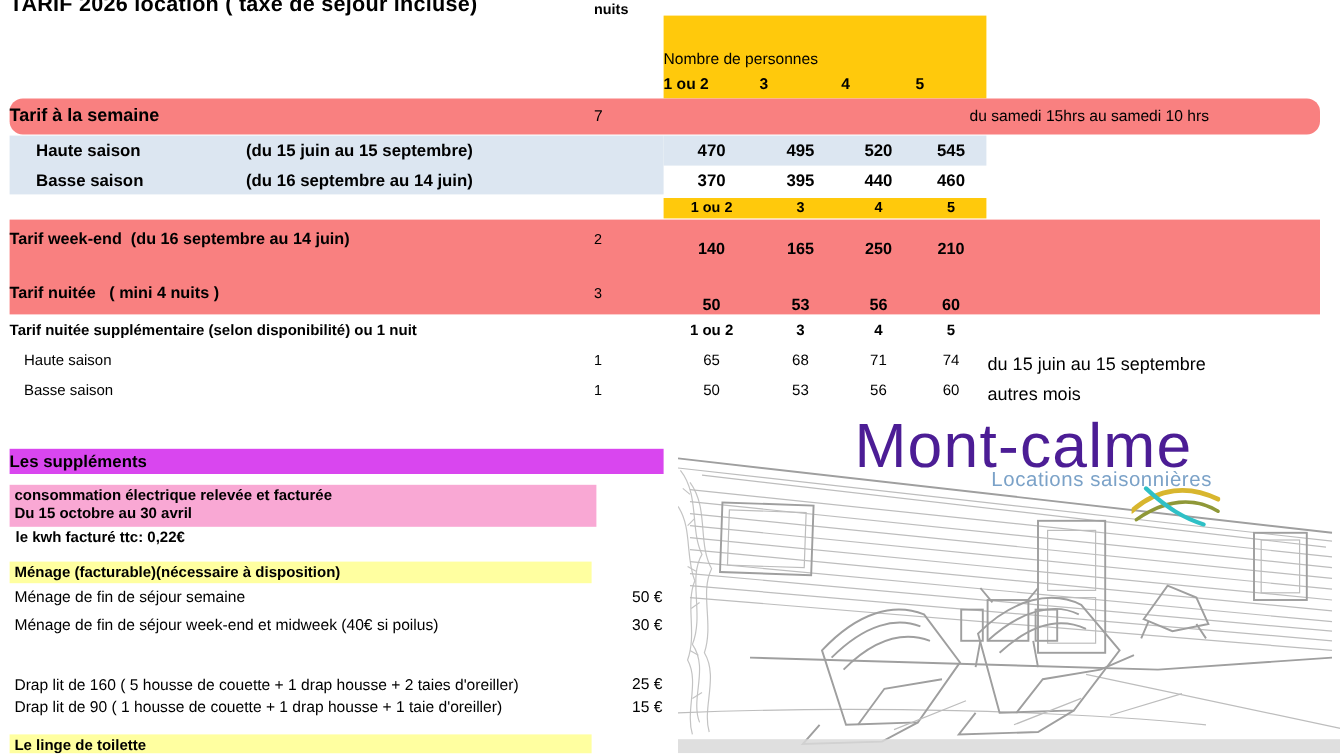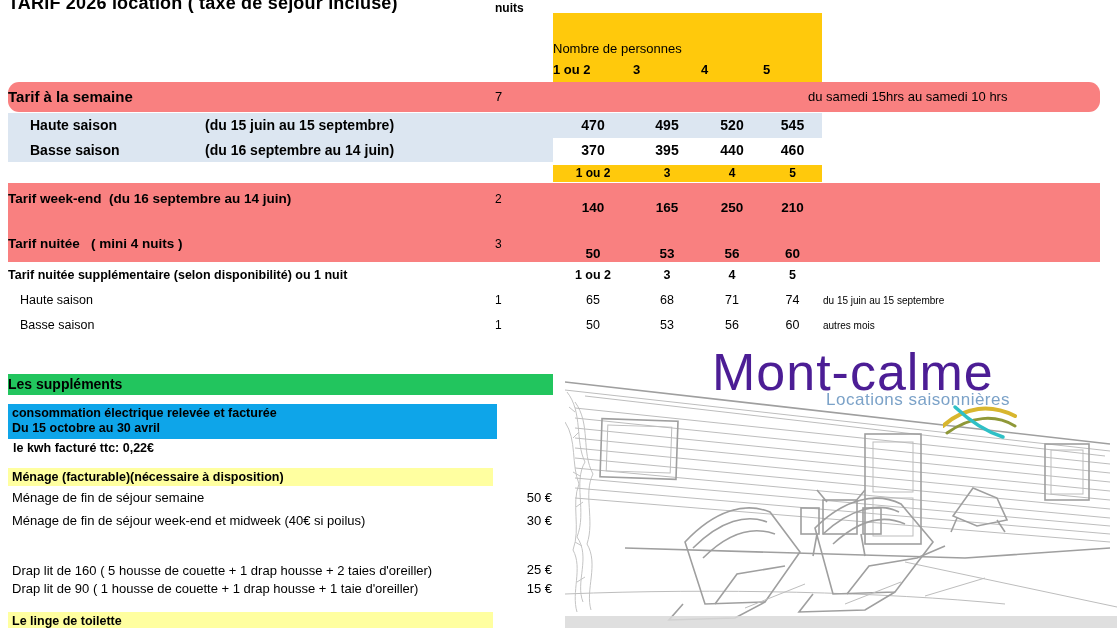--- a/index.html
+++ b/index.html
@@ -10,21 +10,21 @@
   .abs{position:absolute;}
   .b{font-weight:bold;}
   .ctr{text-align:left;}
   .rt{text-align:right;}
   
   .vals{position:absolute;left:553px;width:269px;display:grid;grid-template-columns:80px 68px 62px 59px;}
   .vals span{text-align:center;}
   .gold{background:#FFC90C;}
   .pink{background:#F98080;}
   .lblue{background:#DCE6F1;}
-  .fs11{font-size:10px;}
+  .fs11{font-size:15px;}
   .fs12{font-size:12px;}
   .fs125{font-size:12.5px;}
   .fs13{font-size:13px;}
   .fs135{font-size:13.5px;}
   .fs14{font-size:14px;}
   .fs15{font-size:15px;}
   .yellow-strip{background:#FFFFA0;}
   .sketch-line{stroke:#bdbdbd;fill:none;stroke-width:1;}
   .sketch-line2{stroke:#9f9f9f;fill:none;stroke-width:1.6;}
 </style>
@@ -134,23 +134,23 @@
   <div class="abs ctr fs125" style="left:20px;top:318px;width:460px;">Basse saison</div>
   <div class="abs ctr fs12" style="left:495px;top:318px;width:50px;">1</div>
   <div class="vals fs125" style="top:318px;">
     <span>50</span>
     <span>53</span>
     <span>56</span>
     <span>60</span>
   </div>
   <div class="abs fs11" style="left:823px;top:320px;">autres mois</div>
 
-  <div class="abs b ctr fs14" style="left:8px;top:374px;width:545px;height:21px;line-height:21px;background:#22c55e;">Les suppléments</div>
-
-  <div class="abs b fs125" style="left:8px;top:404px;width:485px;background:#0ea5e9;padding:2px 0 3px 4px;line-height:15px;">
+  <div class="abs b ctr fs14" style="left:8px;top:374px;width:545px;height:21px;line-height:21px;background:#d946ef;">Les suppléments</div>
+
+  <div class="abs b fs125" style="left:8px;top:404px;width:485px;background:#f9a8d4;padding:2px 0 3px 4px;line-height:15px;">
     <div>consommation électrique relevée et facturée</div>
     <div>Du 15 octobre au 30 avril</div>
   </div>
   <div class="abs b fs125" style="left:13px;top:441px;">le  kwh facturé ttc: 0,22€</div>
 
   <div class="abs b fs125 yellow-strip" style="left:8px;top:468px;width:485px;height:18px;line-height:18px;padding-left:4px;box-sizing:border-box;">Ménage (facturable)(nécessaire à disposition)</div>
   <div class="abs fs13" style="left:12px;top:490px;">Ménage de fin de séjour semaine</div>
   <div class="abs rt fs13" style="left:498px;top:490px;width:54px;">50 €</div>
   <div class="abs fs13" style="left:12px;top:513px;">Ménage de fin de séjour week-end et midweek (40€ si poilus)</div>
   <div class="abs rt fs13" style="left:498px;top:513px;width:54px;">30 €</div>

